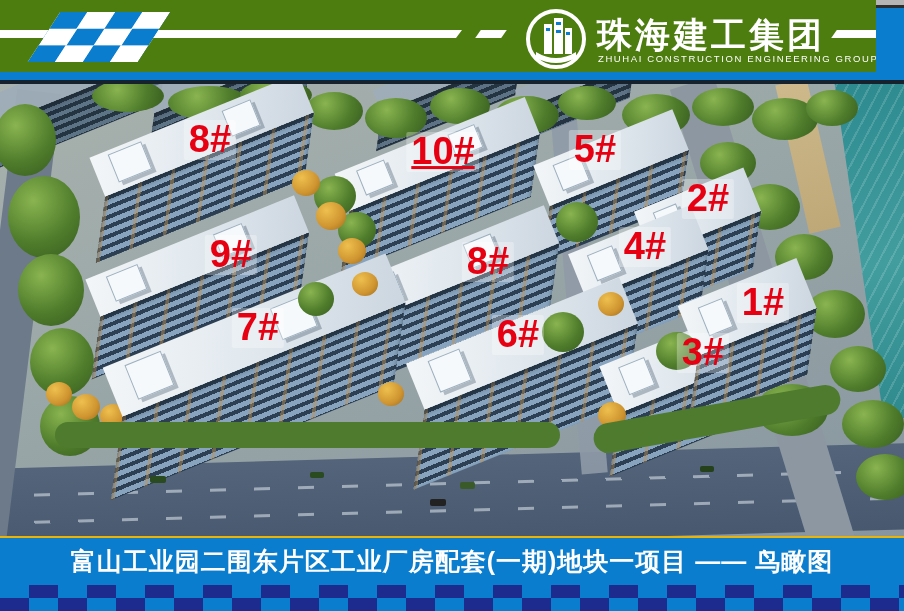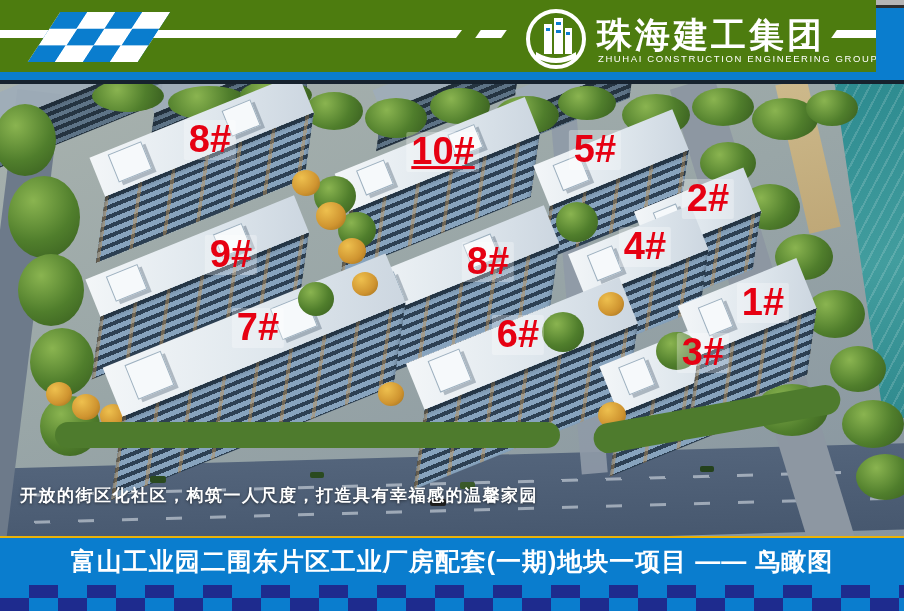--- a/index.html
+++ b/index.html
@@ -251,21 +251,20 @@
         <div class="bnum" style="left: 708px; top: 115px; color: rgb(230, 0, 18);">2#</div>
         <div class="bnum" style="left: 645px; top: 163px; color: rgb(230, 0, 18);">4#</div>
         <div class="bnum" style="left: 231px; top: 171px; color: rgb(230, 0, 18);">9#</div>
         <div class="bnum" style="left: 488px; top: 178px; color: rgb(230, 0, 18);">8#</div>
         <div class="bnum" style="left: 763px; top: 219px; color: rgb(230, 0, 18);">1#</div>
         <div class="bnum" style="left: 258px; top: 244px; color: rgb(230, 0, 18);">7#</div>
         <div class="bnum" style="left: 518px; top: 251px; color: rgb(230, 0, 18);">6#</div>
         <div class="bnum" style="left: 703px; top: 269px; color: rgb(230, 0, 18);">3#</div>
       </div>
 
-    <div class="caption">开放的街区化社区，构筑一人尺度，打造具有幸福感的温馨家园</div>
   </div>
 
   <div class="footer-bar">
     <span class="footer-title">富山工业园二围东片区工业厂房配套(一期)地块一项目 —— 鸟瞰图</span>
   </div>
   <div class="checker"></div>
 
 </div>
 
 </body></html>

